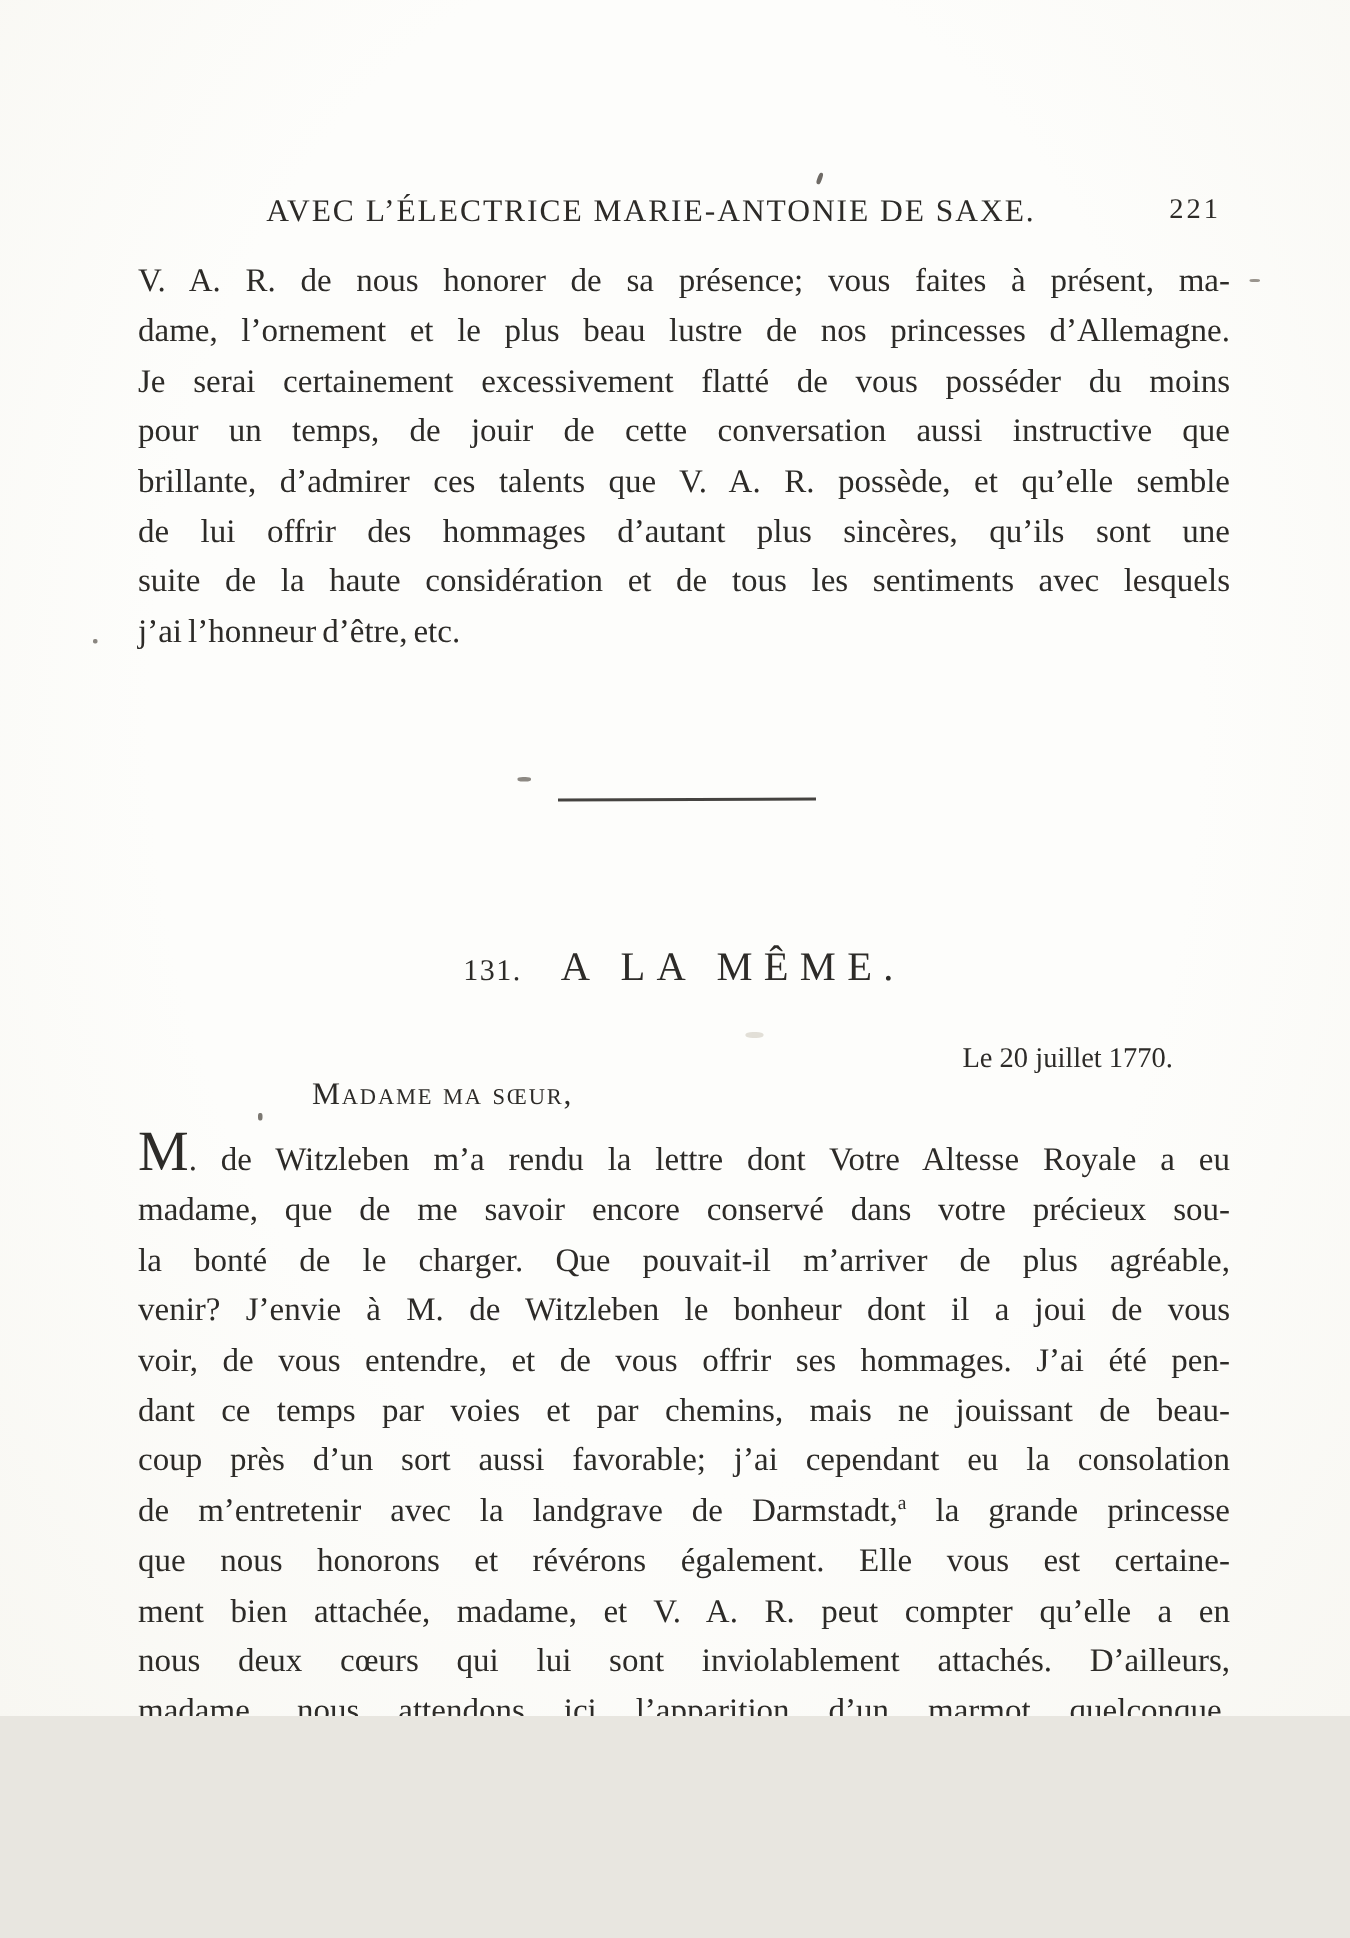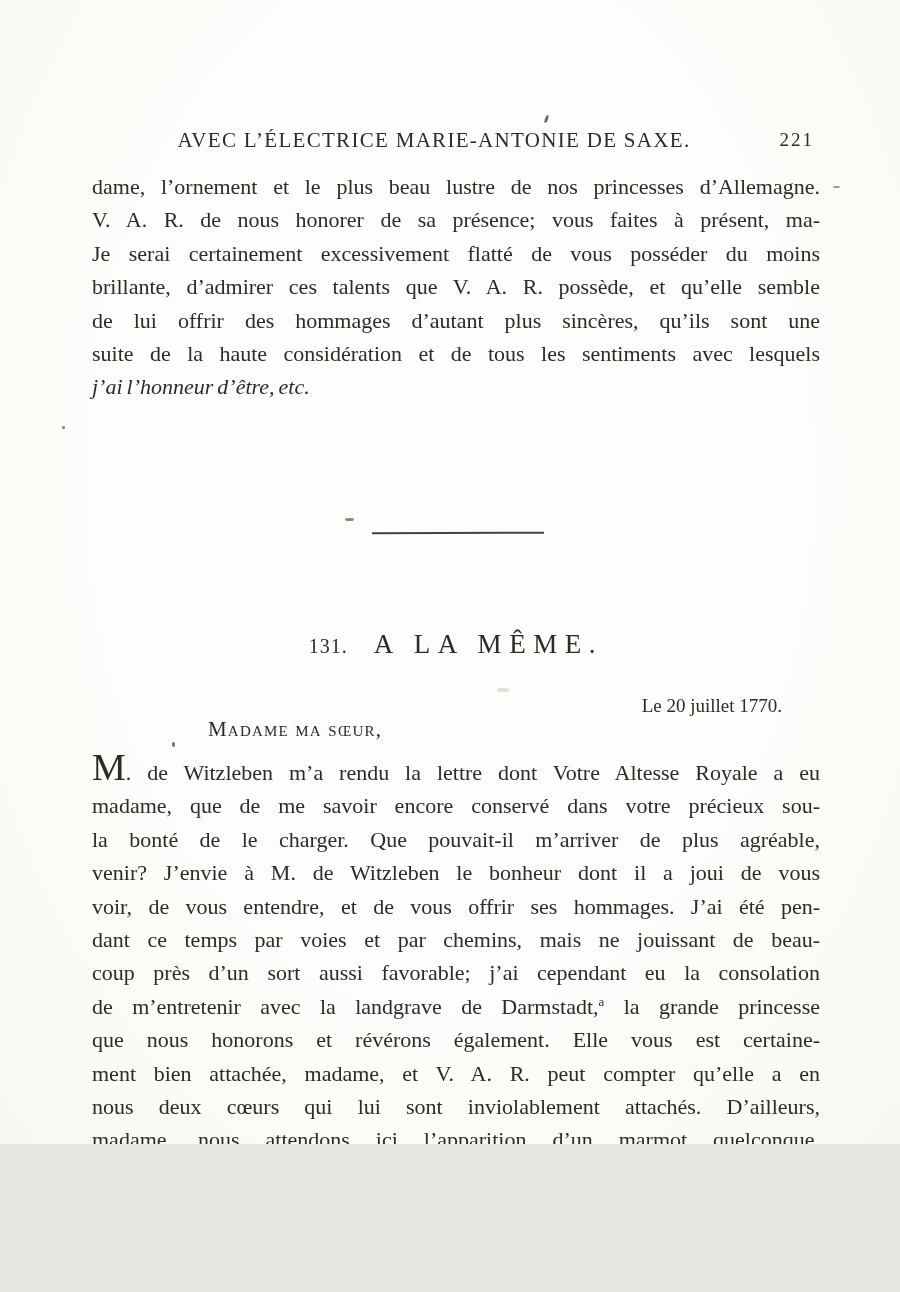--- a/index.html
+++ b/index.html
@@ -51,21 +51,20 @@
   .letter-body { top: 756px; }
   .line {
     height: 33.4px;
     line-height: 33.4px;
     text-align: justify;
     text-align-last: justify;
     white-space: normal;
   }
   .line.short {
     text-align-last: left;
-    font-style: italic;
   }
   .initial {
     font-size: 38px;
     line-height: 0;
   }
   .note-sup {
     font-size: 13px;
     vertical-align: super;
     line-height: 0;
   }
@@ -129,23 +128,24 @@
 <body>
 
 <div class="page">
 
   <div class="running-header">
     <span class="header-title">AVEC L’ÉLECTRICE MARIE-ANTONIE DE SAXE.</span>
     <span class="page-number">221</span>
   </div>
 
   <div class="text-block prev-letter">
+    <div class="line">V. A. R. de nous honorer de sa présence; vous faites à présent, ma-</div>
     <div class="line">dame, l’ornement et le plus beau lustre de nos princesses d’Allemagne.</div>
-    <div class="line">V. A. R. de nous honorer de sa présence; vous faites à présent, ma-</div>
     <div class="line">Je serai certainement excessivement flatté de vous posséder du moins</div>
+    <div class="line">pour un temps, de jouir de cette conversation aussi instructive que</div>
     <div class="line">brillante, d’admirer ces talents que V. A. R. possède, et qu’elle semble</div>
     <div class="line">de lui offrir des hommages d’autant plus sincères, qu’ils sont une</div>
     <div class="line">suite de la haute considération et de tous les sentiments avec lesquels</div>
     <div class="line short">j’ai l’honneur d’être, etc.</div>
   </div>
 
   <div class="divider"></div>
 
   <div class="letter-heading">
     <span class="letter-number">131.</span><span class="letter-title">A LA MÊME.</span>

